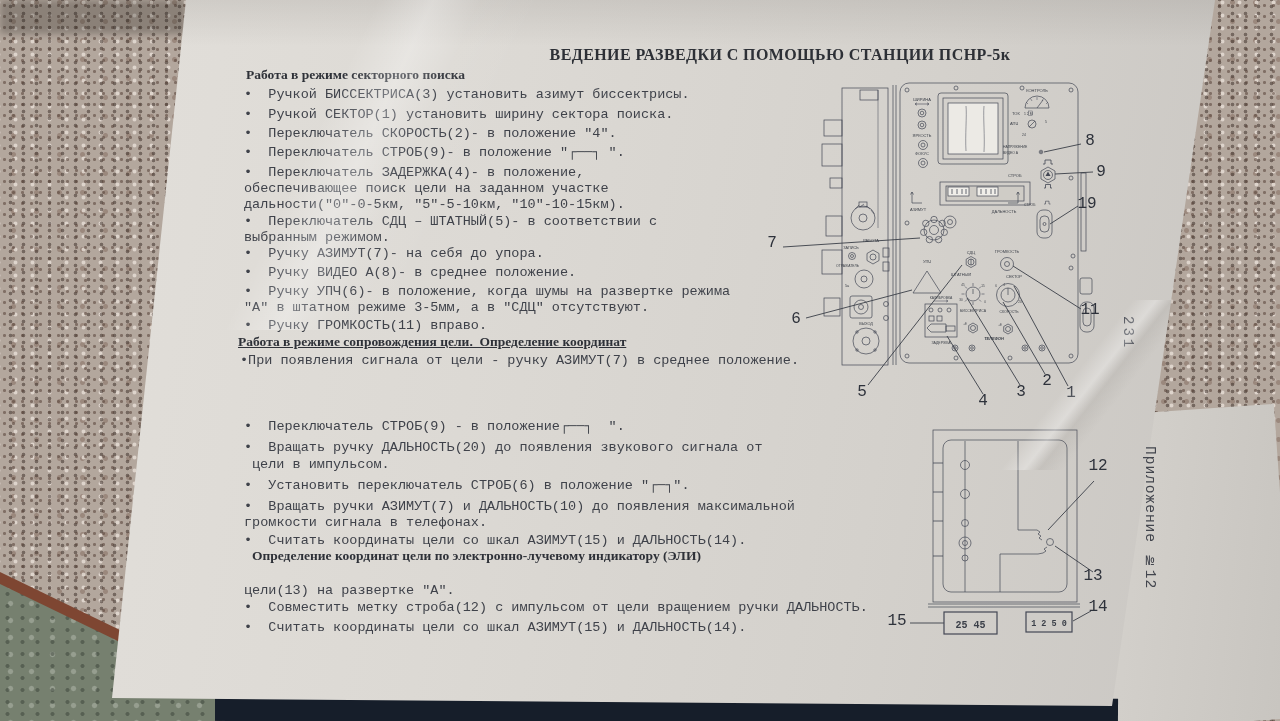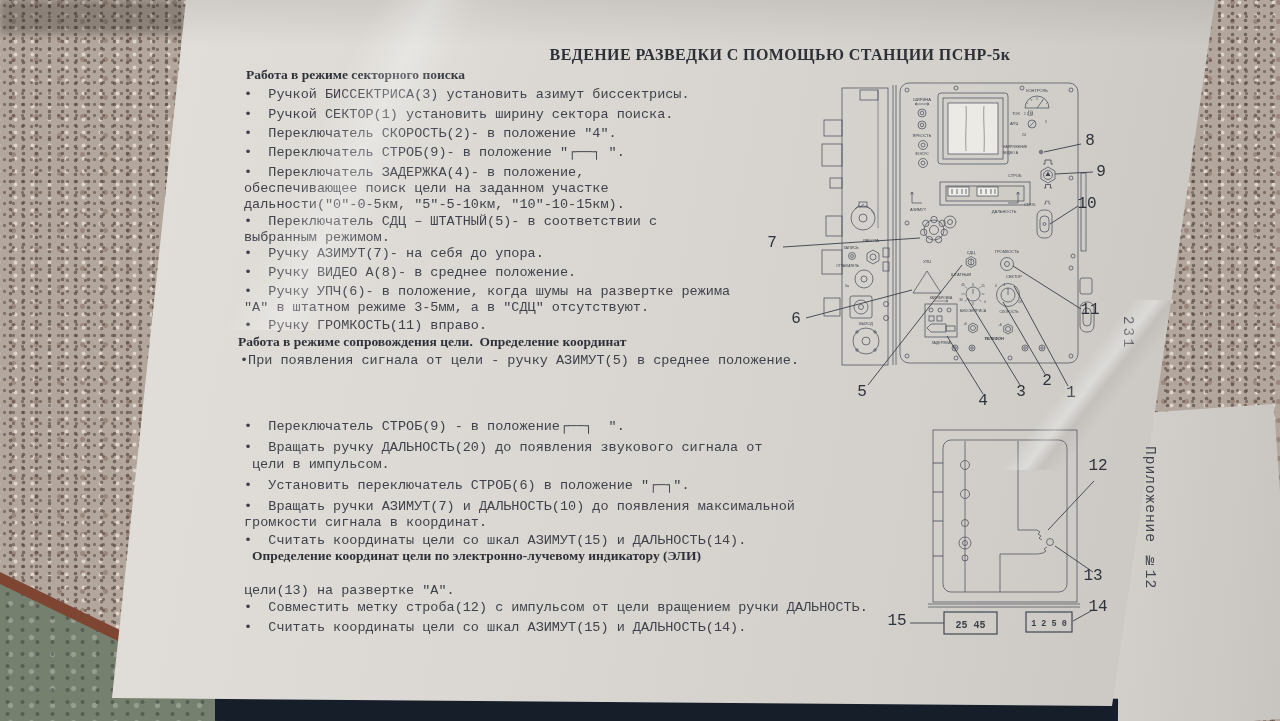--- a/index.html
+++ b/index.html
@@ -42,21 +42,21 @@
   #crease{left:960px;top:300px;width:260px;height:170px;pointer-events:none;
     background:linear-gradient(128deg,transparent 44%,rgba(255,255,255,.30) 50%,rgba(120,115,110,.12) 54%,transparent 60%);}
   
   #title{left:500px;top:46px;width:560px;text-align:center;
     font:bold 16px "Liberation Serif",serif;color:#2d3036;letter-spacing:.4px;}
   #doc{left:238px;top:62px;width:690px;height:600px;}
   .ln{position:absolute;white-space:pre;color:#3f424a;
     font:13.5px "Liberation Mono","DejaVu Sans Mono",monospace;line-height:16px;}
   .ln.b,.ln.c{left:6px;}
   .ln.h{left:8px;font:bold 13.5px "Liberation Serif",serif;color:#2e3138;white-space:pre;}
-  .ln.hu{left:0px;font:bold 13.5px "Liberation Serif",serif;color:#2e3138;white-space:pre;}
+  .ln.hu{left:0px;font:bold 13.5px "Liberation Serif",serif;color:#2e3138;text-decoration:underline;white-space:pre;}
   
   .callout{position:absolute;transform:translate(-50%,-50%);
     font:16px "Liberation Mono","DejaVu Sans Mono",monospace;color:#2e323b;}
   
   #page-num{left:1120px;top:316px;writing-mode:vertical-rl;
     font:14px "Liberation Mono","DejaVu Sans Mono",monospace;color:#4a4d55;letter-spacing:3px;}
   #annex{left:1142px;top:446px;writing-mode:vertical-rl;
     font:14.5px "Liberation Mono","DejaVu Sans Mono",monospace;color:#43464e;letter-spacing:1px;}
   svg text{fill:#3c4049;}
   svg .t{font-family:"Liberation Sans",sans-serif;}
@@ -83,27 +83,27 @@
   <div class="ln c" style="top:119px">обеспечивающее поиск цели на заданном участке</div>
   <div class="ln c" style="top:135px">дальности("0"-0-5км, "5"-5-10км, "10"-10-15км).</div>
   <div class="ln b" style="top:152px">•  Переключатель СДЦ – ШТАТНЫЙ(5)- в соответствии с</div>
   <div class="ln c" style="top:168px">выбранным режимом.</div>
   <div class="ln b" style="top:184px">•  Ручку АЗИМУТ(7)- на себя до упора.</div>
   <div class="ln b" style="top:203px">•  Ручку ВИДЕО А(8)- в среднее положение.</div>
   <div class="ln b" style="top:222px">•  Ручку УПЧ(6)- в положение, когда шумы на развертке режима</div>
   <div class="ln c" style="top:238px">"А" в штатном режиме 3-5мм, а в "СДЦ" отсутствуют.</div>
   <div class="ln b" style="top:256px">•  Ручку ГРОМКОСТЬ(11) вправо.</div>
   <div class="ln hu" style="top:272px">Работа в режиме сопровождения цели.  Определение координат</div>
-  <div class="ln b" style="top:291px;left:2px">•При появления сигнала от цели - ручку АЗИМУТ(5) в среднее положение.</div>
+  <div class="ln b" style="top:291px;left:2px">•При появления сигнала от цели - ручку АЗИМУТ(7) в среднее положение.</div>
   <div class="ln b" style="top:357px">•  Переключатель СТРОБ(9) - в положение┌──┐  ".</div>
   <div class="ln b" style="top:378px">•  Вращать ручку ДАЛЬНОСТЬ(20) до появления звукового сигнала от</div>
   <div class="ln c" style="top:395px;left:14px">цели в импульсом.</div>
   <div class="ln b" style="top:416px">•  Установить переключатель СТРОБ(6) в положение "┌─┐".</div>
   <div class="ln b" style="top:437px">•  Вращать ручки АЗИМУТ(7) и ДАЛЬНОСТЬ(10) до появления максимальной</div>
-  <div class="ln c" style="top:453px">громкости сигнала в координат.</div>
+  <div class="ln c" style="top:453px">громкости сигнала в телефонах.</div>
   <div class="ln b" style="top:471px">•  Считать координаты цели со шкал АЗИМУТ(15) и ДАЛЬНОСТЬ(14).</div>
   <div class="ln h" style="top:486px;left:14px">Определение координат цели по электронно-лучевому индикатору (ЭЛИ)</div>
   <div class="ln c" style="top:521px">цели(13) на развертке "А".</div>
   <div class="ln b" style="top:538px">•  Совместить метку строба(12) с импульсом от цели вращением ручки ДАЛЬНОСТЬ.</div>
   <div class="ln b" style="top:558px">•  Считать координаты цели со шкал АЗИМУТ(15) и ДАЛЬНОСТЬ(14).</div>
 </div>
 
 <svg class="abs" style="left:760px;top:78px" width="420" height="570" viewBox="0 0 420 570" fill="none" stroke="#434754" stroke-width="0.7">
 
   <g>
@@ -361,21 +361,21 @@
 
 <div class="callout" style="left:1071px;top:393px">1</div>
 <div class="callout" style="left:1047px;top:381px">2</div>
 <div class="callout" style="left:1021px;top:392px">3</div>
 <div class="callout" style="left:983px;top:401px">4</div>
 <div class="callout" style="left:862px;top:392px">5</div>
 <div class="callout" style="left:796px;top:319px">6</div>
 <div class="callout" style="left:772px;top:243px">7</div>
 <div class="callout" style="left:1090px;top:141px">8</div>
 <div class="callout" style="left:1101px;top:172px">9</div>
-<div class="callout" style="left:1087px;top:204px">10</div>
+<div class="callout" style="left:1087px;top:204px">19</div>
 <div class="callout" style="left:1090px;top:310px">11</div>
 <div class="callout" style="left:1098px;top:466px">12</div>
 <div class="callout" style="left:1093px;top:576px">13</div>
 <div class="callout" style="left:1098px;top:607px">14</div>
 <div class="callout" style="left:897px;top:621px">15</div>
 
 <div class="abs" id="page-num">231</div>
 <div class="abs" id="annex">Приложение №12</div>
 
 <div class="abs" id="sleeve-glare"></div>

